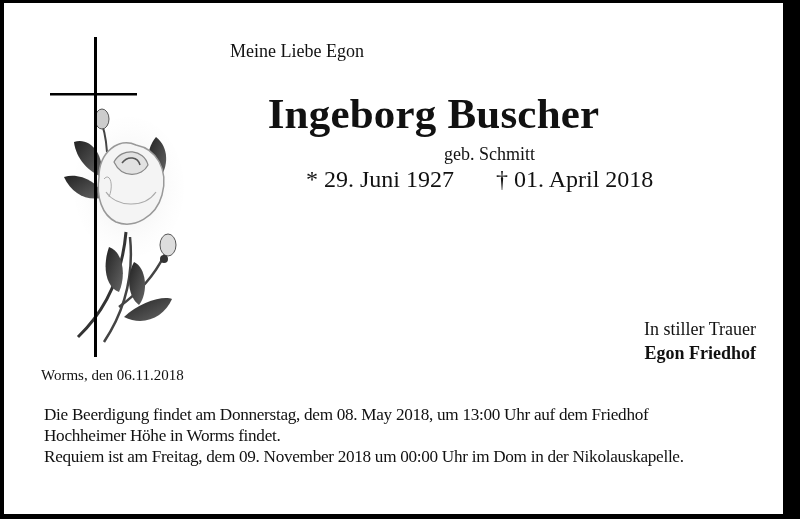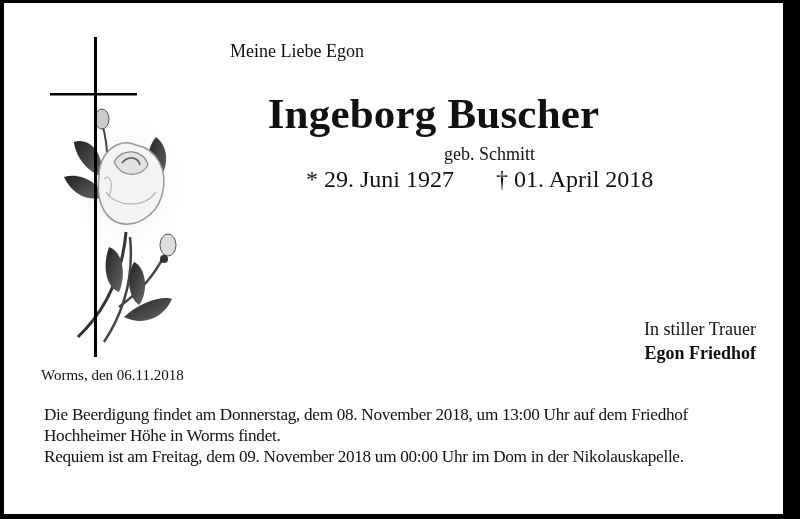--- a/index.html
+++ b/index.html
@@ -81,18 +81,18 @@
 
 
   <div class="abs closing">
     <div>In stiller Trauer</div>
     <div class="signer">Egon Friedhof</div>
   </div>
 
   <div class="abs place">Worms, den 06.11.2018</div>
 
   <div class="abs funeral">
-    <div>Die Beerdigung findet am Donnerstag, dem 08. November 2018, um 13:00 Uhr auf dem Friedhof</div>
+    <div>Die Beerdigung findet am Donnerstag, dem 08. May 2018, um 13:00 Uhr auf dem Friedhof</div>
     <div>Hochheimer Höhe in Worms findet.</div>
     <div>Requiem ist am Freitag, dem 09. November 2018 um 00:00 Uhr im Dom in der Nikolauskapelle.</div>
   </div>
 
 </div>
 
 </body></html>

